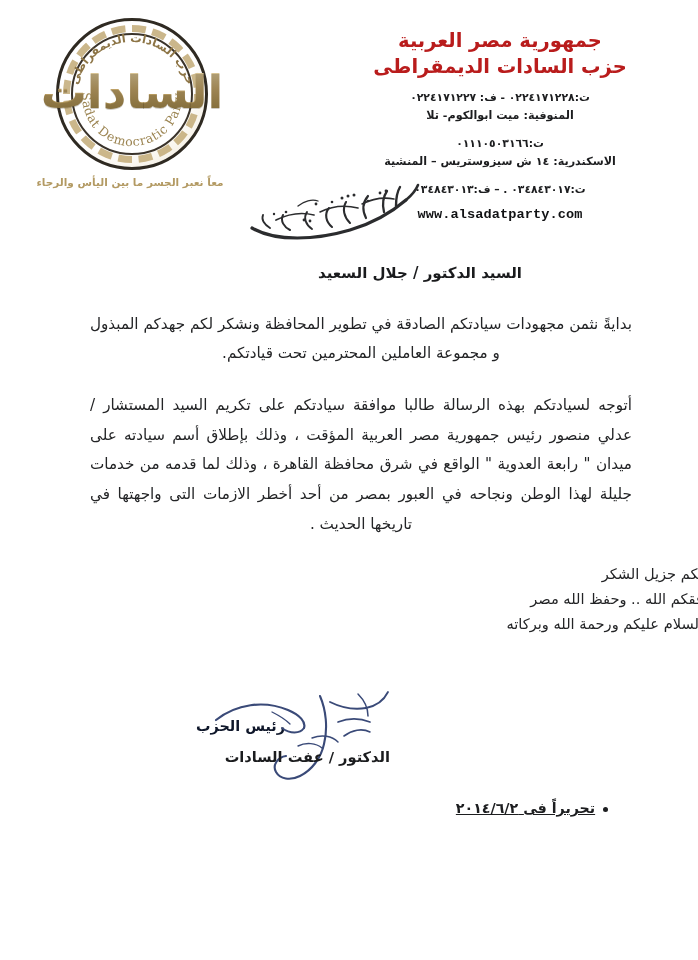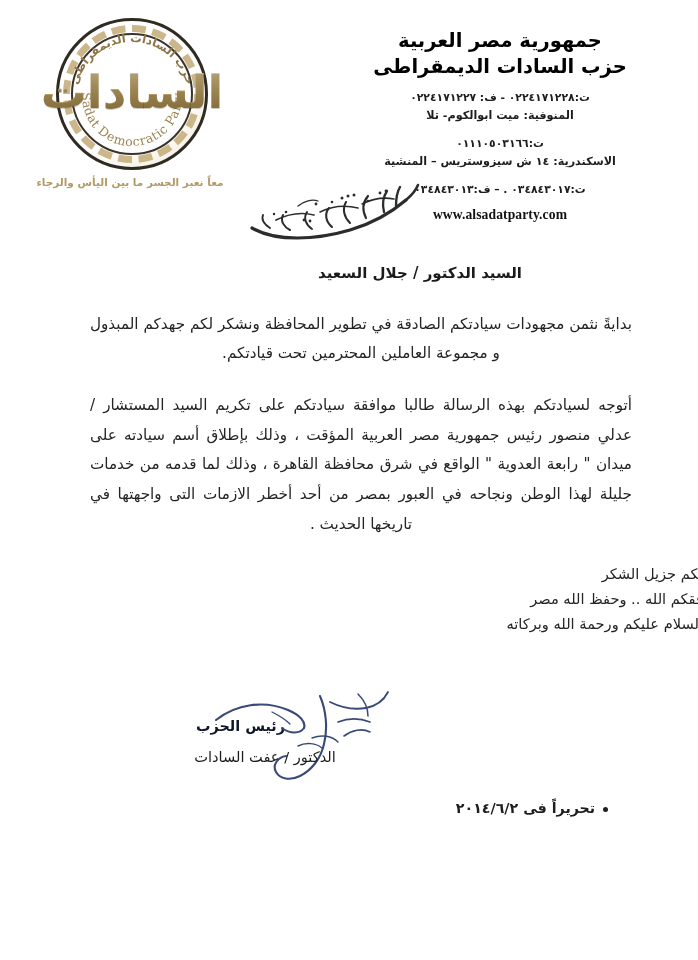--- a/index.html
+++ b/index.html
@@ -123,21 +123,21 @@
     left: 330px;
     top: 28px;
     width: 340px;
     text-align: center;
     direction: rtl;
   }
   .org-name {
     font-family: "DejaVu Sans", sans-serif;
     font-size: 19.5px;
     font-weight: bold;
-    color: #000000;
+    color: #b91c1c;
     line-height: 1.32;
     letter-spacing: 0;
   }
   #contact-lines {
     margin-top: 7px;
   }
   .contact-line {
     font-family: "DejaVu Sans", sans-serif;
     font-size: 11.2px;
     font-weight: bold;
@@ -145,21 +145,21 @@
     line-height: 1.62;
     white-space: nowrap;
   }
   .contact-line.tel {
     font-size: 10.8px;
     letter-spacing: .2px;
     margin-top: 10px;
   }
   #website {
     margin-top: 9px;
-    font-family: Liberation Serif, serif;
+    font-family: Liberation Mono, monospace;
     font-size: 13.6px;
     font-weight: bold;
     color: #111214;
     direction: ltr;
     letter-spacing: .1px;
   }
 
   
   #basmala {
     position: absolute;
@@ -252,41 +252,41 @@
     width: 200px;
     height: 104px;
     pointer-events: none;
   }
   #signature-ink svg { display: block; width: 100%; height: 100%; overflow: visible; }
   #signer-name {
     position: absolute;
     left: 140px;
     top: 48px;
     width: 250px;
-    text-align: center;
     font-family: "DejaVu Sans", sans-serif;
     font-size: 14.6px;
-    font-weight: normal;
+    font-weight: bold;
     color: #1b1c1e;
     white-space: nowrap;
   }
 
   
   #date-line {
     position: absolute;
     top: 800px;
     left: 418px;
     width: 230px;
     direction: rtl;
     text-align: center;
     font-family: "DejaVu Sans", sans-serif;
     font-size: 14.2px;
     font-weight: bold;
     color: #1d1e20;
     white-space: nowrap;
+    text-decoration: underline;
   }
   #date-bullet {
     display: inline-block;
     width: 5px;
     height: 5px;
     border-radius: 50%;
     background: #1d1e20;
     vertical-align: middle;
     margin-right: 2px;
     margin-left: 8px;

